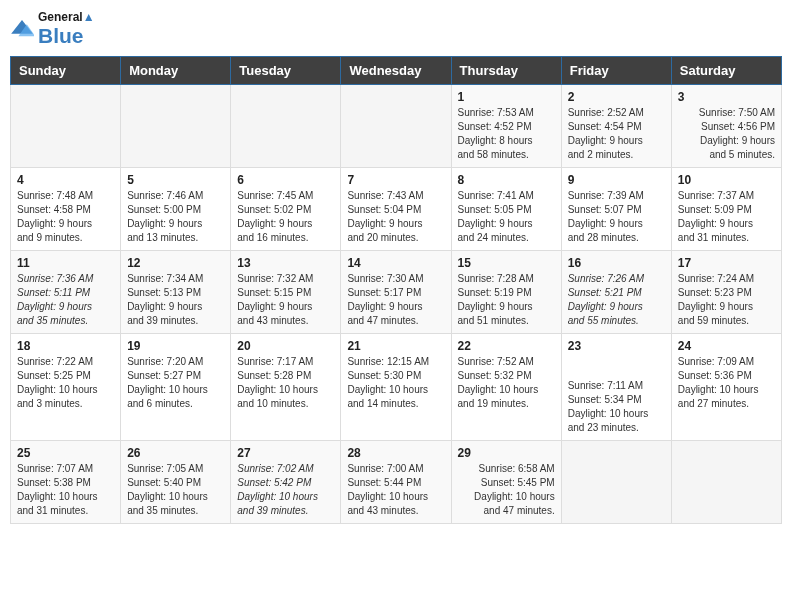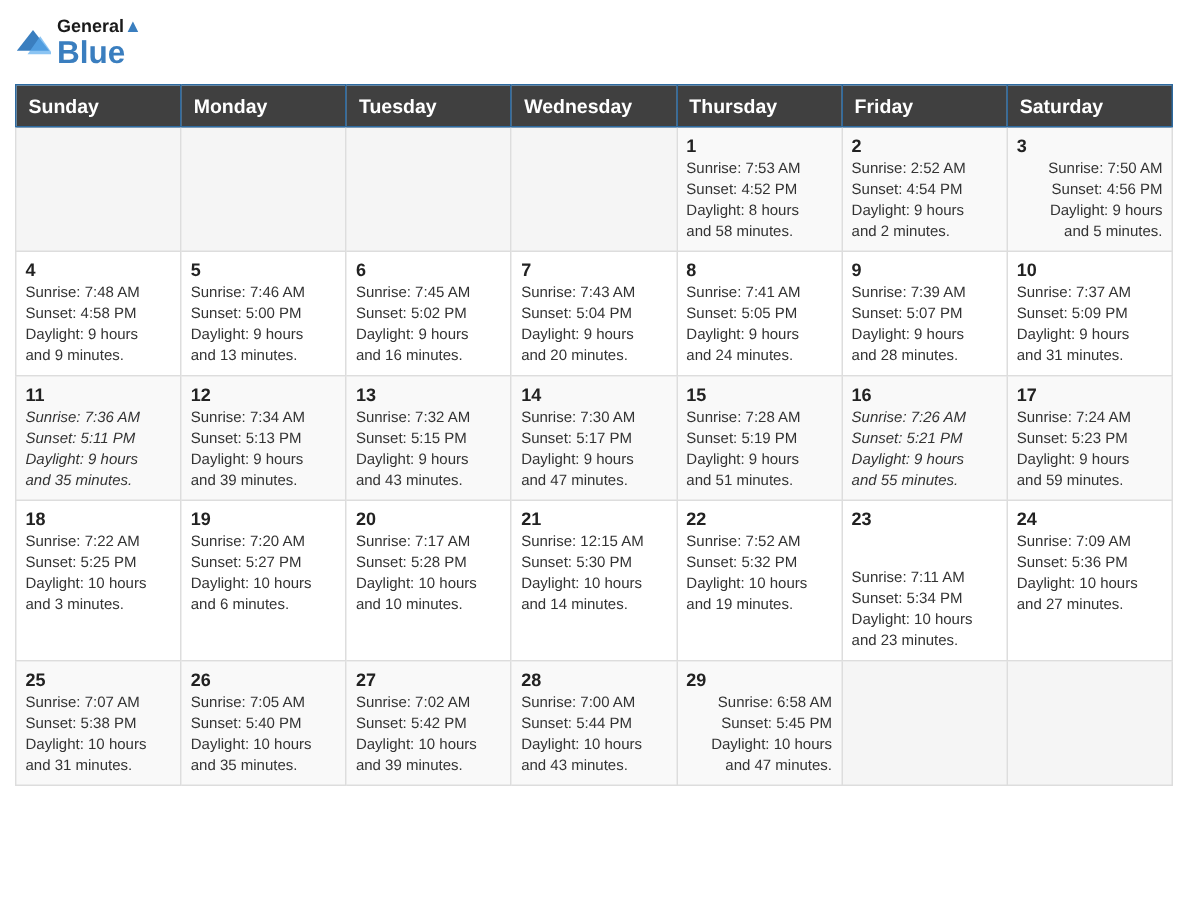--- a/index.html
+++ b/index.html
@@ -306,21 +306,21 @@
         </td>
         <td>
           <span class="day-number">26</span>
           <div class="day-info" style="white-space: pre-line;">Sunrise: 7:05 AM
 Sunset: 5:40 PM
 Daylight: 10 hours
 and 35 minutes.</div>
         </td>
         <td>
           <span class="day-number">27</span>
-          <div class="day-info" style="white-space: pre-line;">Sunrise: 7:02 AM
+          <div class="day-info" style="white-space: pre-line; font-style: italic;">Sunrise: 7:02 AM
 Sunset: 5:42 PM
 Daylight: 10 hours
 and 39 minutes.</div>
         </td>
         <td>
           <span class="day-number">28</span>
           <div class="day-info" style="white-space: pre-line;">Sunrise: 7:00 AM
 Sunset: 5:44 PM
 Daylight: 10 hours
 and 43 minutes.</div>

